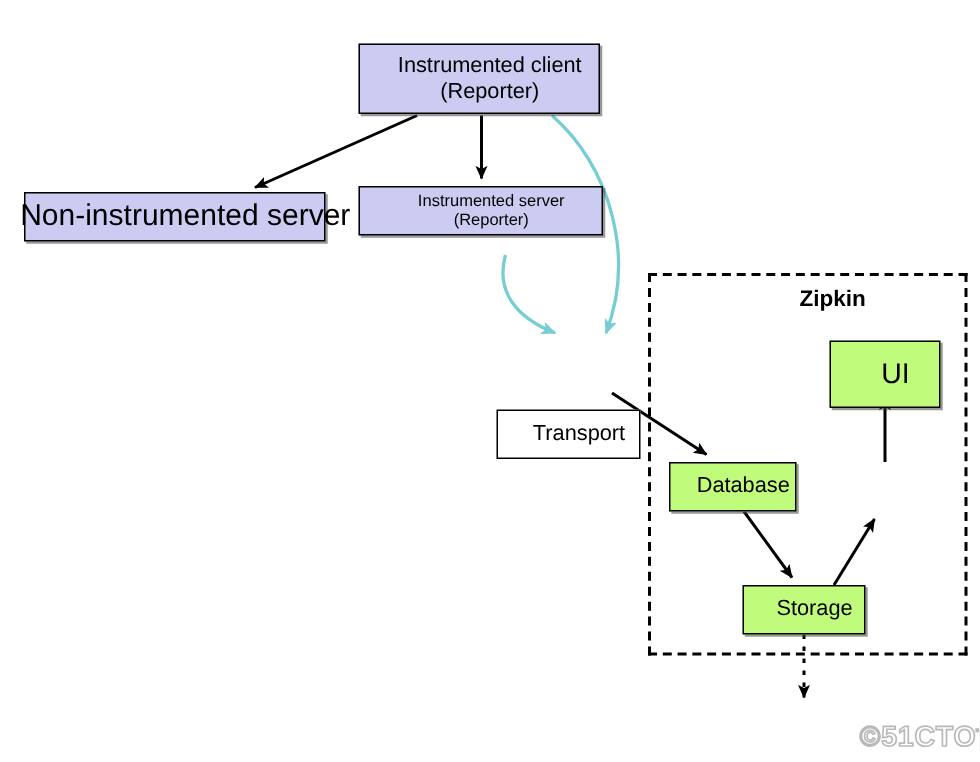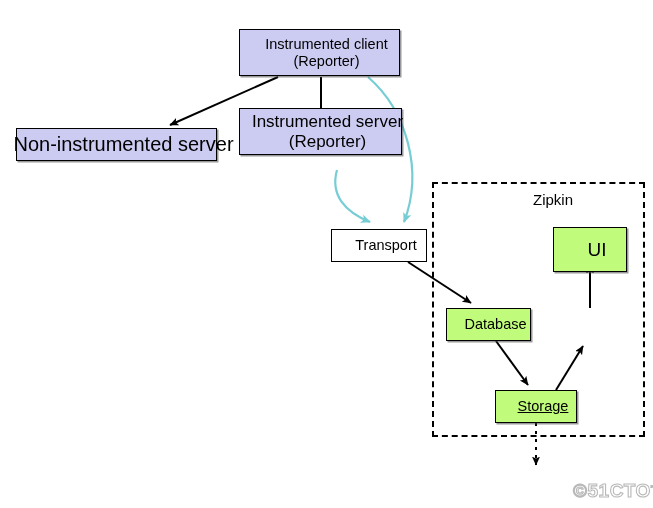--- a/index.html
+++ b/index.html
@@ -33,34 +33,35 @@
     justify-content: center;
     text-align: center;
     color: #000000;
     line-height: 1.12;
     border: 1.6px solid #000000;
     box-shadow: 1.5px 1.5px 0 rgba(70,70,70,0.55);
     padding-left: 14px;
   }
   .node.lav  { background: #ccccf2; }
   .node.grn  { background: #c1fb7c; }
-  .node.wht  { background: #ffffff; box-shadow: none; }
+  .node.wht  { background: #ffffff; box-shadow: none; margin-top: 44px; }
   .node .l1, .node .l2 { display: block; white-space: nowrap; }
   .group-box {
     position: absolute;
     box-sizing: border-box;
     border: 2.2px dashed #000000;
     background: transparent;
     z-index: 2;
   }
   .group-label {
     position: absolute;
     z-index: 4;
     color: #000000;
     white-space: nowrap;
+    font-weight: bold;
   }
   .watermark {
     position: absolute;
     z-index: 6;
     color: rgba(255,255,255,0.0);
     -webkit-text-stroke: 1.1px #b9b9b9;
     white-space: nowrap;
     font-weight: 600;
     pointer-events: none;
     letter-spacing: 0.5px;
@@ -123,38 +124,38 @@
 
   <div class="node lav" style="left:239px; top:29px; width:161px; height:47px; font-size:14.5px;">
     <span class="l1">Instrumented client</span>
     <span class="l2">(Reporter)</span>
   </div>
 
   <div class="node lav" style="left:16px; top:128px; width:201px; height:33px; font-size:20px;">
     <span class="l1">Non-instrumented server</span>
   </div>
 
-  <div class="node lav" style="left:239px; top:108px; width:163px; height:47px; font-size:17px;">
+  <div class="node lav" style="left:239px; top:124px; width:163px; height:33px; font-size:11px;">
     <span class="l1">Instrumented server</span>
     <span class="l2">(Reporter)</span>
   </div>
 
   <div class="node wht" style="left:331px; top:229px; width:96px; height:33px; font-size:14.5px;">
     <span class="l1">Transport</span>
   </div>
 
   <div class="node grn" style="left:446px; top:308px; width:85px; height:33px; font-size:14.5px;">
     <span class="l1">Database</span>
   </div>
 
 
   <div class="node grn" style="left:553px; top:227px; width:74px; height:45px; font-size:19px;align-items:center;">
     <span class="l1">UI</span>
   </div>
 
-  <div class="node grn" style="left:495px; top:390px; width:82px; height:33px; font-size:14.5px;text-decoration:underline;">
+  <div class="node grn" style="left:495px; top:390px; width:82px; height:33px; font-size:14.5px;">
     <span class="l1">Storage</span>
   </div>
 
 
   <div class="watermark" style="left:531px; top:478px; font-size:19px;margin-left:42px;">©51CTO博客</div>
 
 </div>
 
 </body></html>

